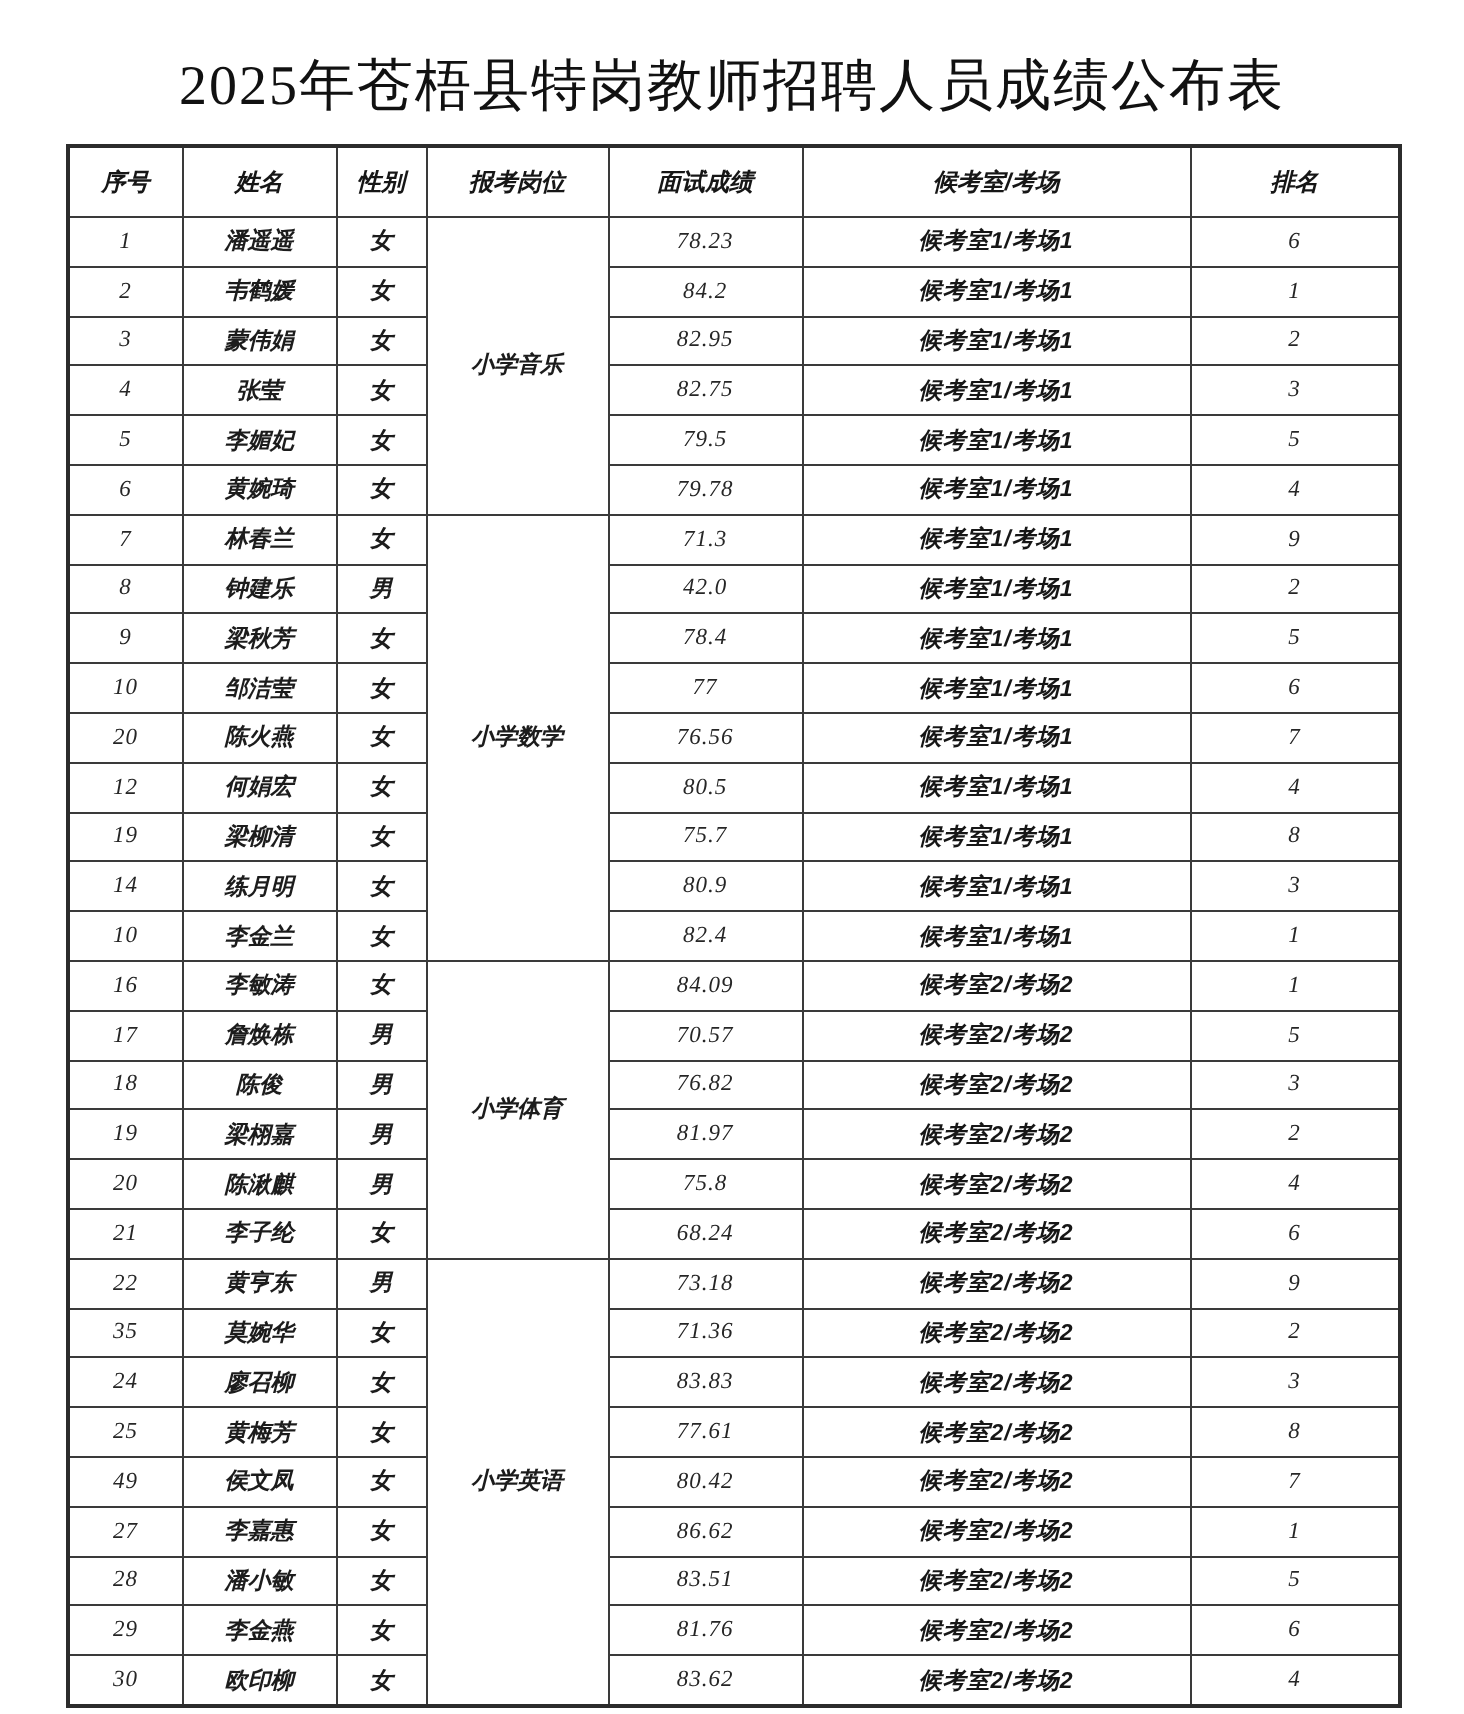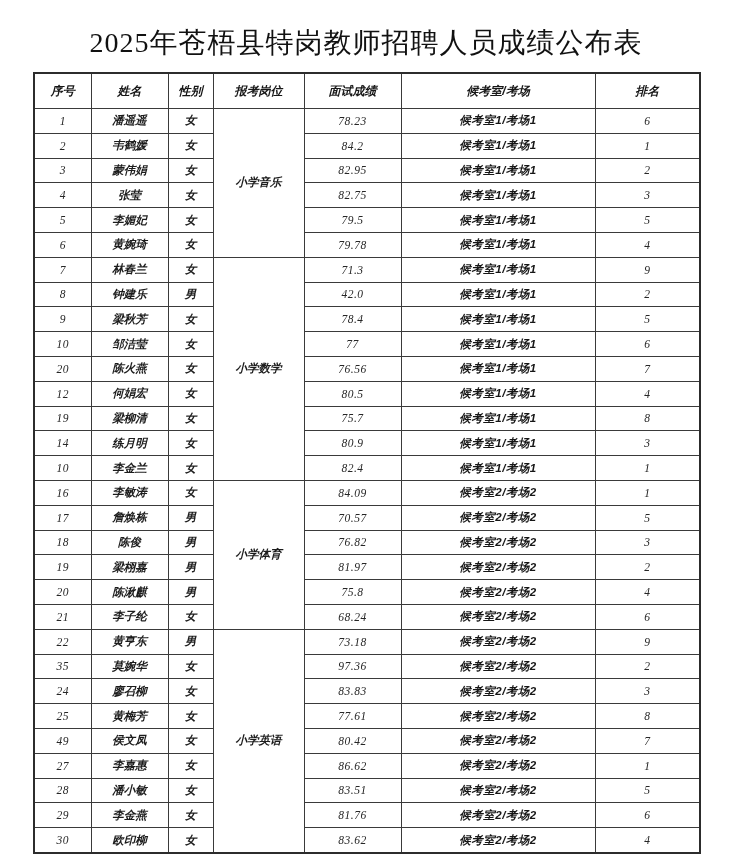--- a/index.html
+++ b/index.html
@@ -276,21 +276,21 @@
           <td class="cell-gender">男</td>
           <td class="cell-position" rowspan="9">小学英语</td>
           <td class="cell-score">73.18</td>
           <td class="cell-room">候考室2/考场2</td>
           <td class="cell-rank">9</td>
         </tr>
         <tr>
           <td class="cell-no">35</td>
           <td class="cell-name">莫婉华</td>
           <td class="cell-gender">女</td>
-          <td class="cell-score">97.36</td>
+          <td class="cell-score">71.36</td>
           <td class="cell-room">候考室2/考场2</td>
           <td class="cell-rank">2</td>
         </tr>
         <tr>
           <td class="cell-no">24</td>
           <td class="cell-name">廖召柳</td>
           <td class="cell-gender">女</td>
           <td class="cell-score">83.83</td>
           <td class="cell-room">候考室2/考场2</td>
           <td class="cell-rank">3</td>

